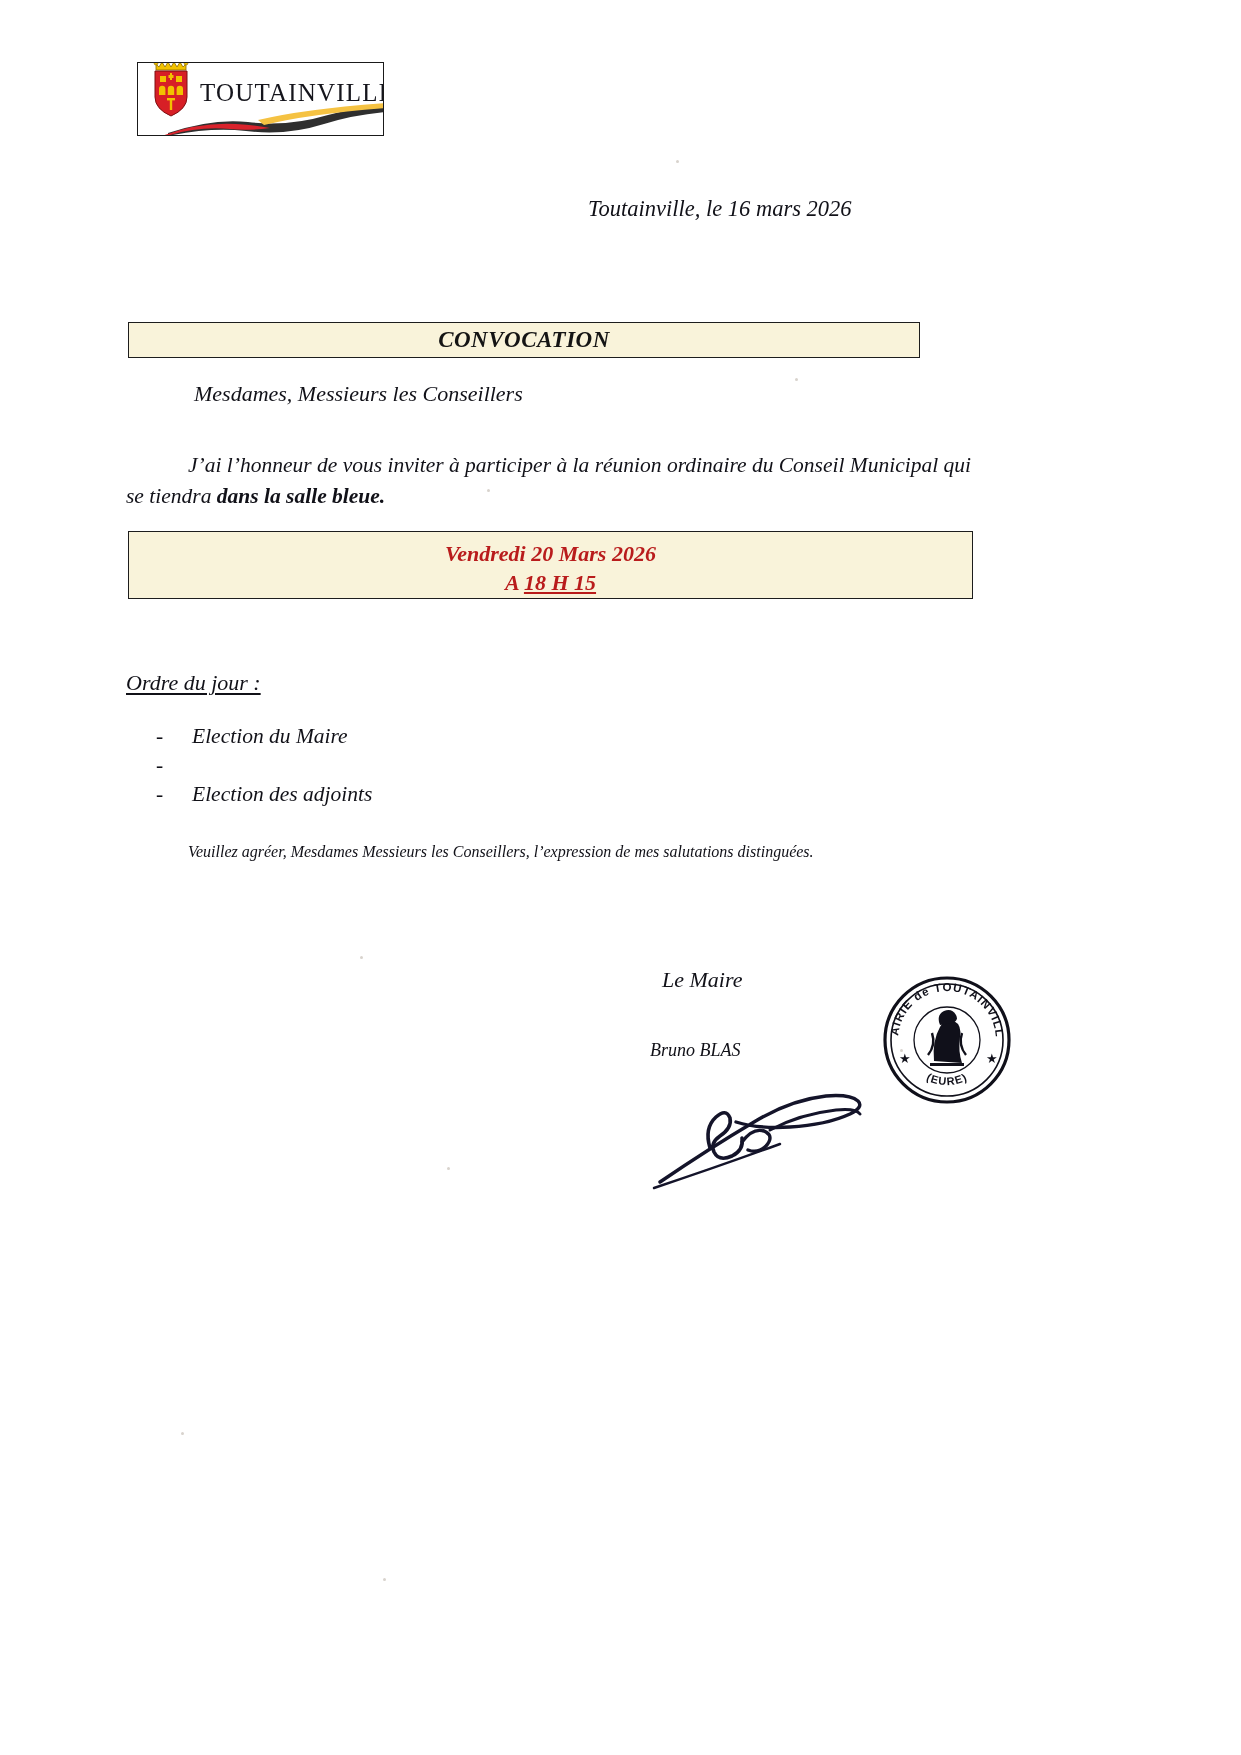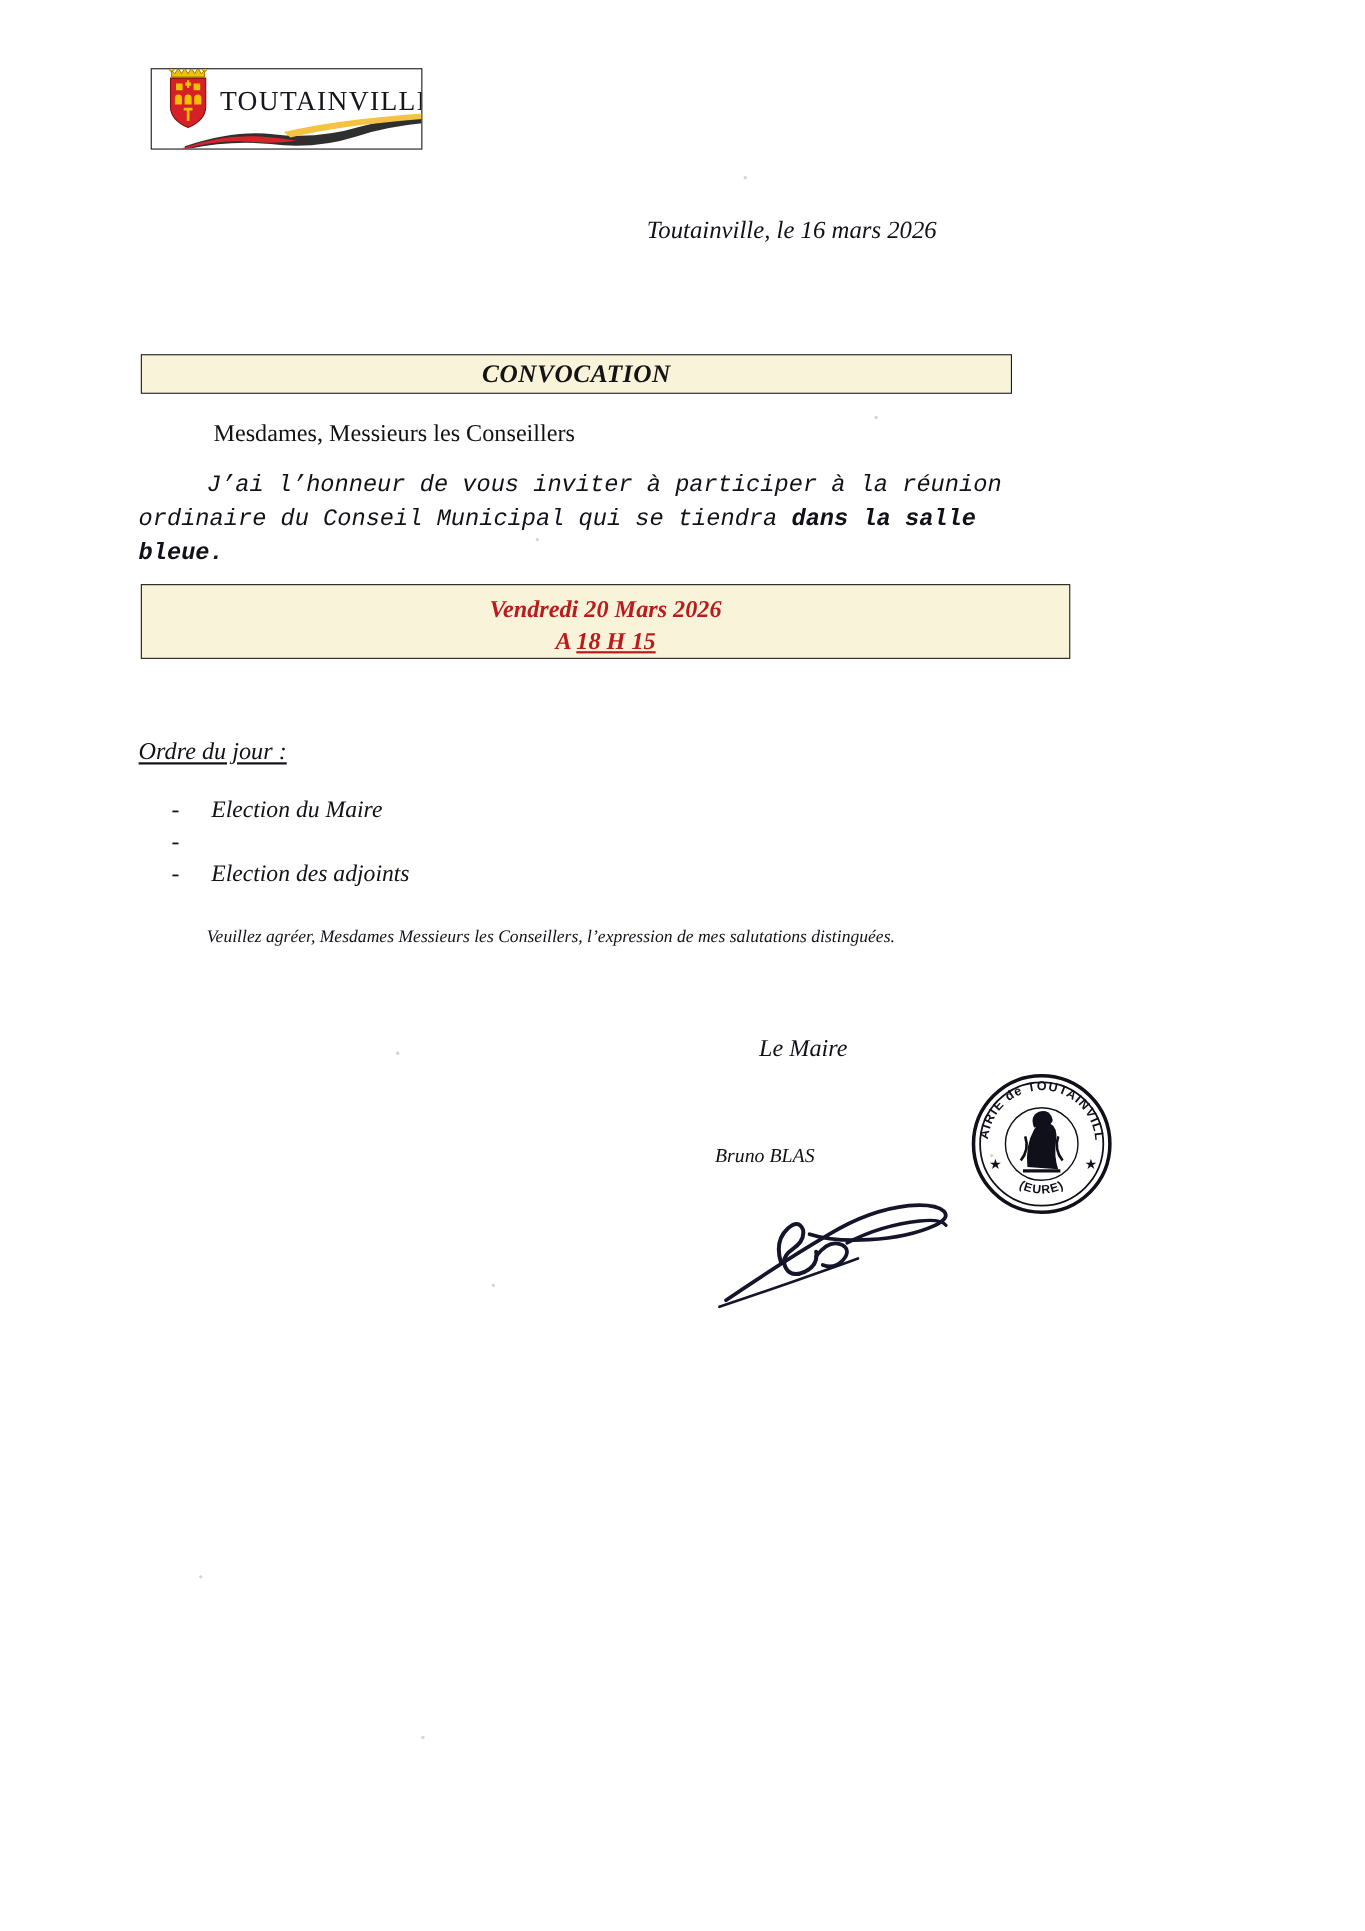--- a/index.html
+++ b/index.html
@@ -112,31 +112,31 @@
     text-decoration: underline;
     text-underline-offset: 2px;
   }
 
   
   .salutation {
     position: absolute;
     left: 194px;
     top: 381px;
     font-size: 22px;
+    font-style: italic;
   }
   .intro {
     position: absolute;
     left: 126px;
-    top: 426px;
+    top: 450px;
     width: 848px;
     font-size: 21.5px;
     font-style: italic;
     line-height: 31px;
     text-align: left;
-    font-family: Liberation Mono, monospace;
   }
   .intro .indent { display: inline-block; width: 62px; }
   .intro b { font-weight: bold; }
 
   .agenda-title {
     position: absolute;
     left: 126px;
     top: 670px;
     font-size: 22px;
     font-style: italic;
@@ -171,24 +171,23 @@
     width: 848px;
     font-size: 16px;
     font-style: italic;
     line-height: 31px;
   }
   .closing .indent { display: inline-block; width: 62px; }
 
   .signoff-role {
     position: absolute;
     left: 662px;
-    top: 940px;
+    top: 967px;
     font-size: 22px;
     font-style: italic;
-    margin-left: 28px;
   }
   .signoff-name {
     position: absolute;
     left: 650px;
     top: 1040px;
     font-size: 18px;
     font-style: italic;
   }
 
   

